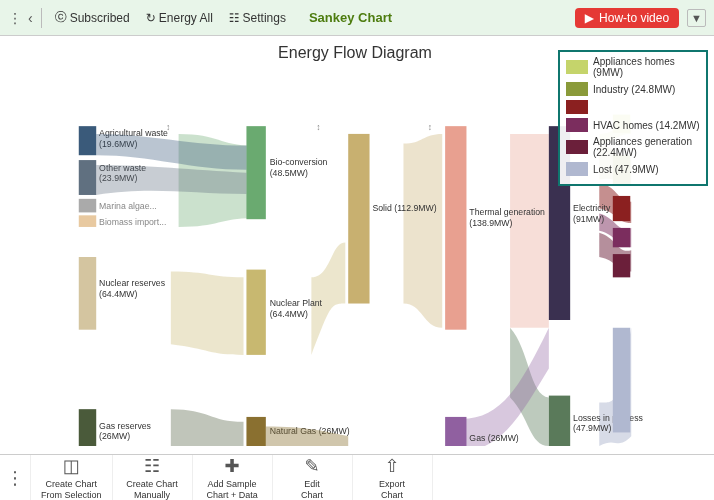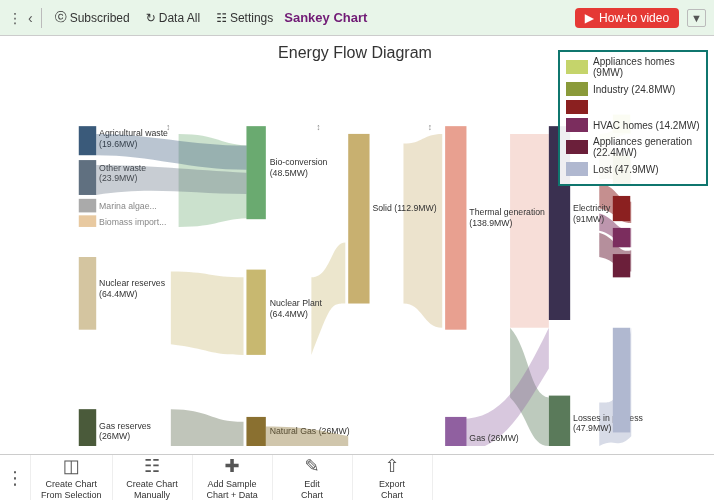--- a/index.html
+++ b/index.html
@@ -15,21 +15,21 @@
       border-bottom: 1px solid #ccc;
       gap: 6px;
     }
     .header-icon { font-size: 14px; color: #555; cursor: pointer; }
     .header-sep { width: 1px; height: 20px; background: #bbb; margin: 0 2px; }
     .header-btn {
       display: flex; align-items: center; gap: 3px;
       font-size: 12px; color: #333; cursor: pointer; padding: 2px 5px;
       border-radius: 3px;
     }
-    .header-title { color: #701a75; font-size: 13px; font-weight: bold; margin-left: 0; }
+    .header-title { color: #4d7c0f; font-size: 13px; font-weight: bold; margin-left: 12px; }
     .header-spacer { flex: 1; }
     .how-to-btn {
       display: flex; align-items: center; gap: 5px;
       background: #e53935; color: #fff; border-radius: 4px;
       font-size: 12px; padding: 3px 10px; cursor: pointer;
     }
     .how-to-arrow { font-size: 11px; color: #555; cursor: pointer; border: 1px solid #bbb; border-radius: 2px; padding: 2px 3px; margin-left: 2px; }
 
     
     #main { display: flex; flex-direction: column; height: calc(500px - 36px - 46px); position: relative; }
@@ -114,21 +114,21 @@
 <div id="header">
   <span class="header-icon">⋮</span>
   <span class="header-icon">‹</span>
   <div class="header-sep"></div>
   <div class="header-btn">
     <span>ⓒ</span>
     <span>Subscribed</span>
   </div>
   <div class="header-btn">
     <span>↻</span>
-    <span>Data All</span>
+    <span>Energy All</span>
   </div>
   <div class="header-btn">
     <span>☷</span>
     <span>Settings</span>
   </div>
   <span class="header-title">Sankey Chart</span>
   <div class="header-spacer"></div>
   <div class="how-to-btn">
     <span>▶</span>
     <span>How-to video</span>

